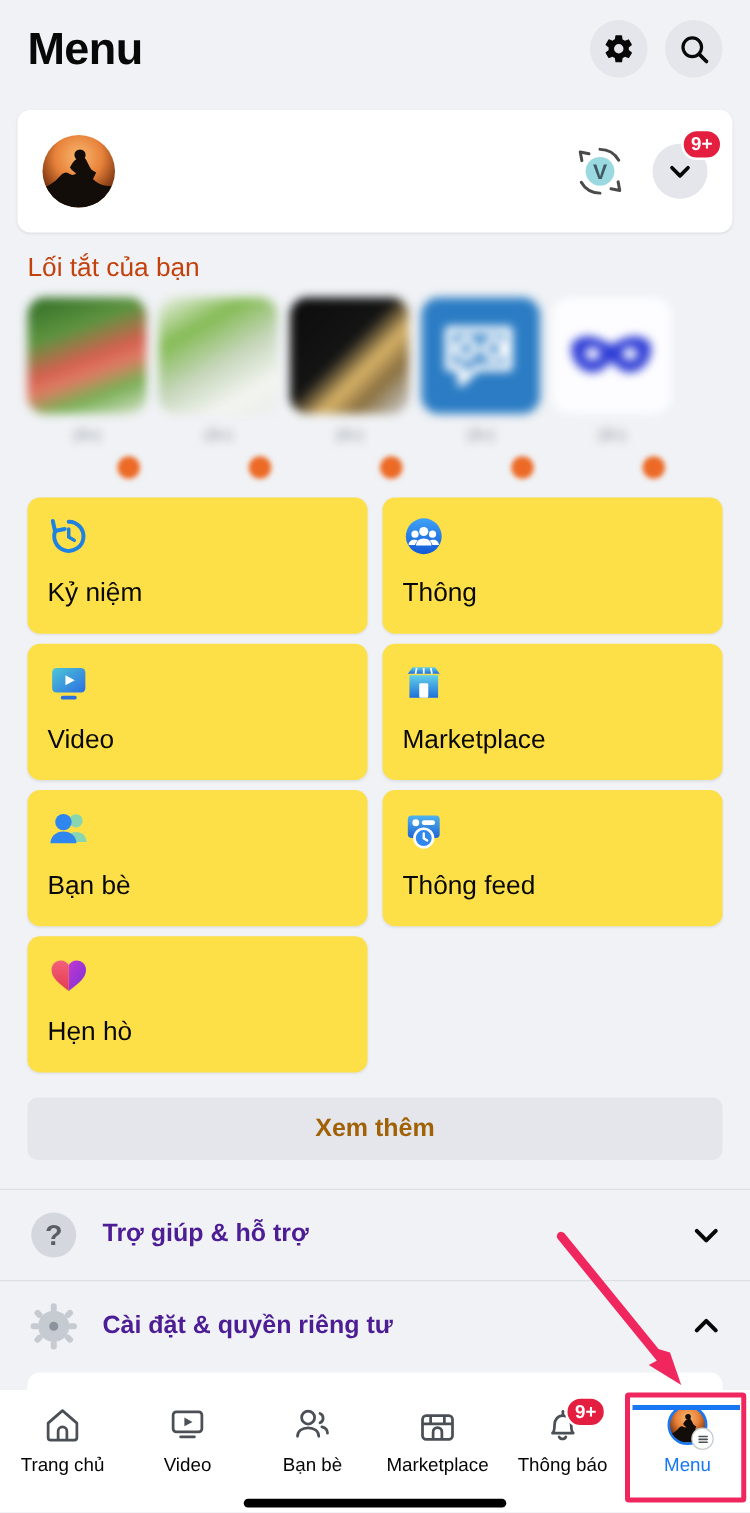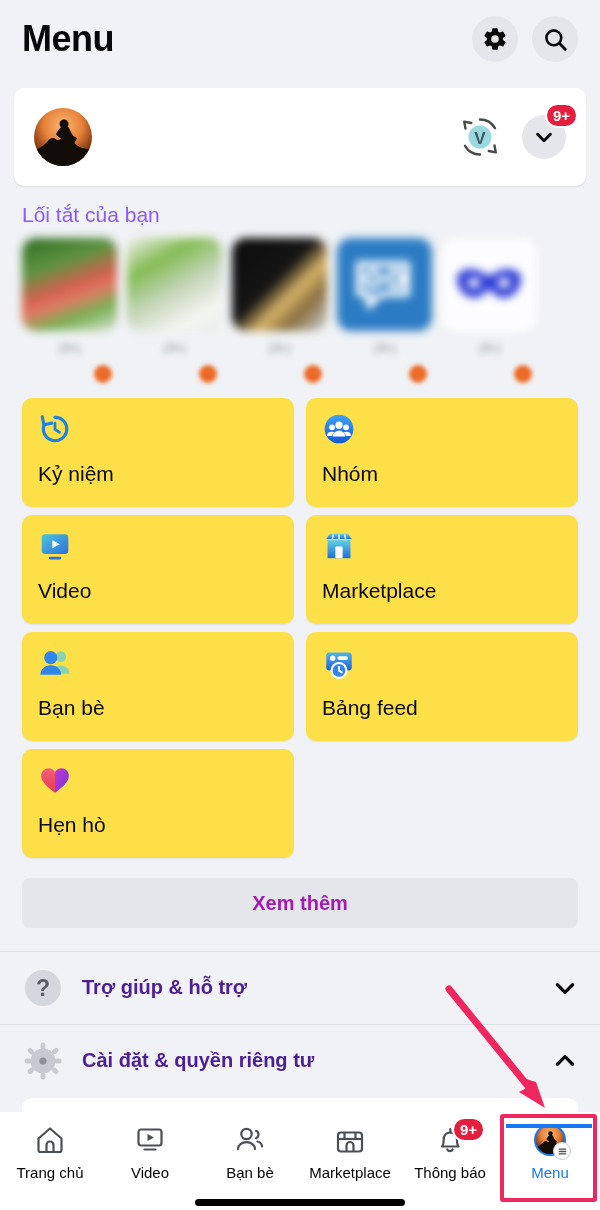--- a/index.html
+++ b/index.html
@@ -70,21 +70,21 @@
     position: absolute; background: #e41e3f; color: #fff;
     border-radius: 999px; font-size: 15px; font-weight: bold;
     display: flex; align-items: center; justify-content: center;
     line-height: 1; padding: 3px 6px 4px; min-width: 30px; height: 25px;
     border: 2px solid #ffffff;
   }
 
   
   #shortcuts-title {
     position: absolute; left: 22px; top: 203px;
-    font-size: 21px; color: #8b5cf6; font-weight: 500;
+    font-size: 21px; color: #c2410c; font-weight: 500;
   }
   #shortcuts-row {
     position: absolute; left: 14px; top: 238px;
     width: 586px; height: 150px;
     display: flex; gap: 10px; padding: 0 8px;
   }
   .shortcut { width: 95px; position: relative; cursor: pointer; }
   .shortcut-thumb {
     width: 95px; height: 93px; border-radius: 14px;
     position: relative; overflow: hidden;
@@ -119,21 +119,21 @@
   .menu-label {
     margin-top: 12px; font-size: 21px; color: #080809; font-weight: 400;
   }
 
   
   #see-more {
     position: absolute; left: 22px; top: 878px;
     width: 556px; height: 50px;
     background: #e4e6eb; border-radius: 8px; border: none;
     font-family: "Liberation Sans", sans-serif;
-    font-size: 20px; font-weight: bold; color: #a21caf;
+    font-size: 20px; font-weight: bold; color: #a16207;
     cursor: pointer;
   }
 
   
   .expander-row {
     position: absolute; left: 0; width: 600px; height: 72px;
     background: #f0f2f5;
     border-top: 1px solid #dcdfe4;
     display: flex; align-items: center; padding: 0 22px;
     cursor: pointer;
@@ -321,21 +321,21 @@
         </linearGradient>
           </defs>
         <circle cx="16" cy="16" r="13.5" fill="url(#ggr)"></circle>
         <circle cx="16" cy="12.4" r="3.4" fill="#fff"></circle>
         <circle cx="9.4" cy="14.4" r="2.7" fill="#fff"></circle>
         <circle cx="22.6" cy="14.4" r="2.7" fill="#fff"></circle>
         <path d="M10.2 23c0-3.3 2.6-5.4 5.8-5.4s5.8 2.1 5.8 5.4z" fill="#fff"></path>
         <path d="M4.6 22.6c0-2.4 1.9-3.9 4.4-3.9 1 0 1.9.2 2.6.6-1.3 1-2 2.2-2.1 3.3z" fill="#fff"></path>
         <path d="M27.4 22.6c0-2.4-1.9-3.9-4.4-3.9-1 0-1.9.2-2.6.6 1.3 1 2 2.2 2.1 3.3z" fill="#fff"></path>
       </svg>
-      <div class="menu-label">Nhóm</div>
+      <div class="menu-label">Thông</div>
     </div>
 
     <div class="menu-card">
       <svg class="menu-icon" viewBox="0 0 32 32">
         <defs>
             <linearGradient id="gvd" x1="0" y1="0" x2="1" y2="1">
           <stop offset="0" stop-color="#4ec6d8"></stop>
               <stop offset="1" stop-color="#2a6fe0"></stop>
         </linearGradient>
           </defs>
@@ -381,21 +381,21 @@
           <stop offset="0" stop-color="#4fb3f0"></stop>
               <stop offset="1" stop-color="#1f64d4"></stop>
         </linearGradient>
           </defs>
         <rect x="4" y="6" width="24" height="17" rx="3" fill="url(#gfd)"></rect>
         <circle cx="10" cy="11.5" r="2.6" fill="#fff"></circle>
         <rect x="14.5" y="9.6" width="10" height="3.6" rx="1.8" fill="#fff"></rect>
         <circle cx="16" cy="23" r="7" fill="#2f86ef" stroke="#fff" stroke-width="2"></circle>
         <path d="M16 19.6v3.6l2.6 1.6" fill="none" stroke="#fff" stroke-width="1.8" stroke-linecap="round"></path>
       </svg>
-      <div class="menu-label">Bảng feed</div>
+      <div class="menu-label">Thông feed</div>
     </div>
 
     <div class="menu-card">
       <svg class="menu-icon" viewBox="0 0 32 32">
         <defs>
           <linearGradient id="gdtL" x1="0" y1="0" x2="0" y2="1">
             <stop offset="0" stop-color="#f4607a"></stop>
               <stop offset="1" stop-color="#e33b52"></stop>
           </linearGradient>
           <linearGradient id="gdtR" x1="0" y1="0" x2="1" y2="1">

